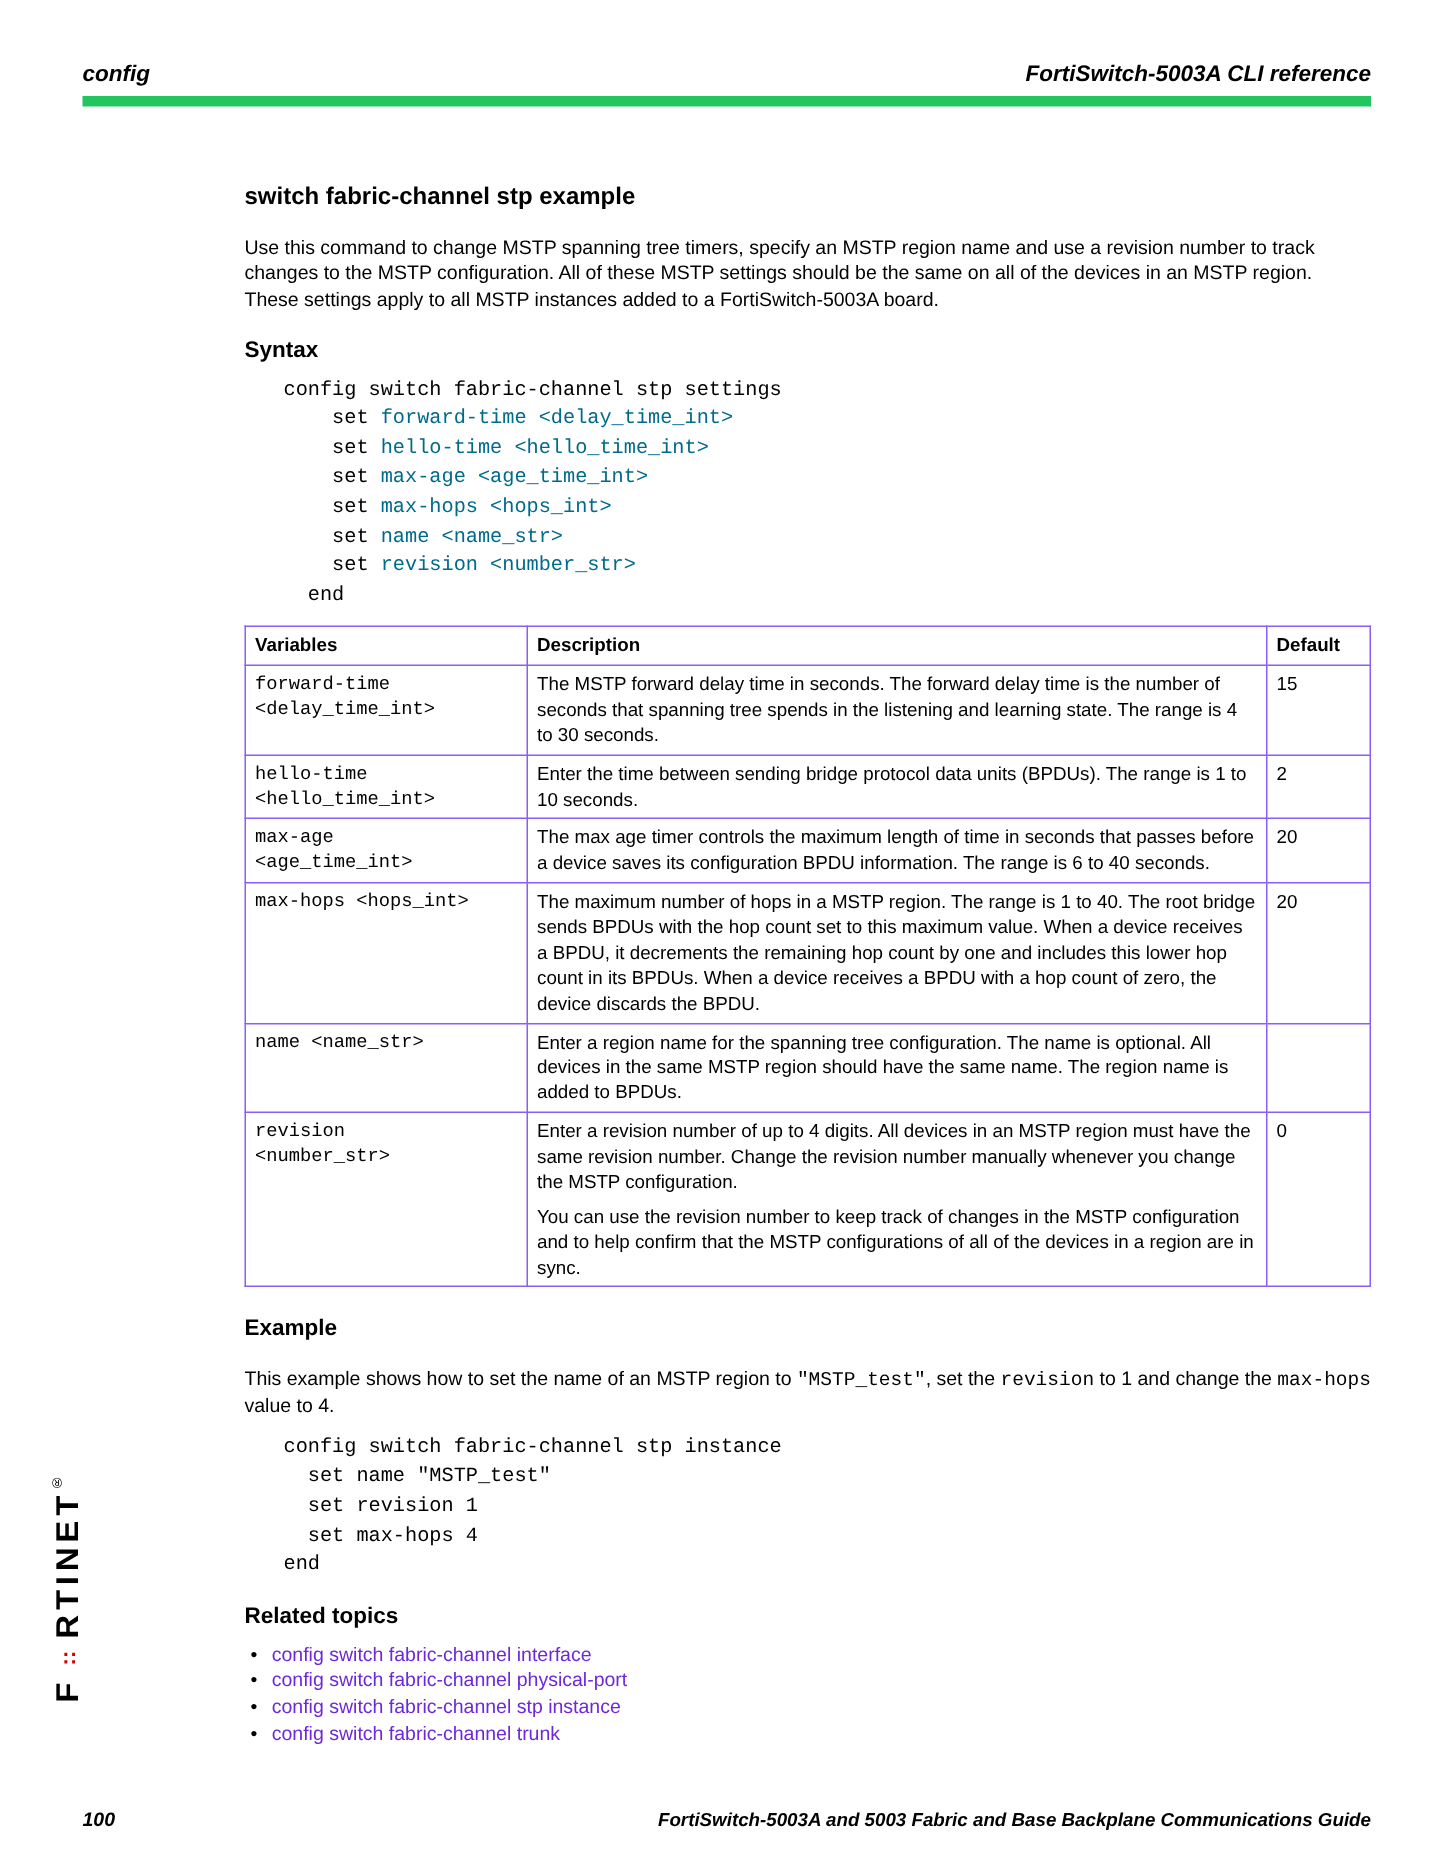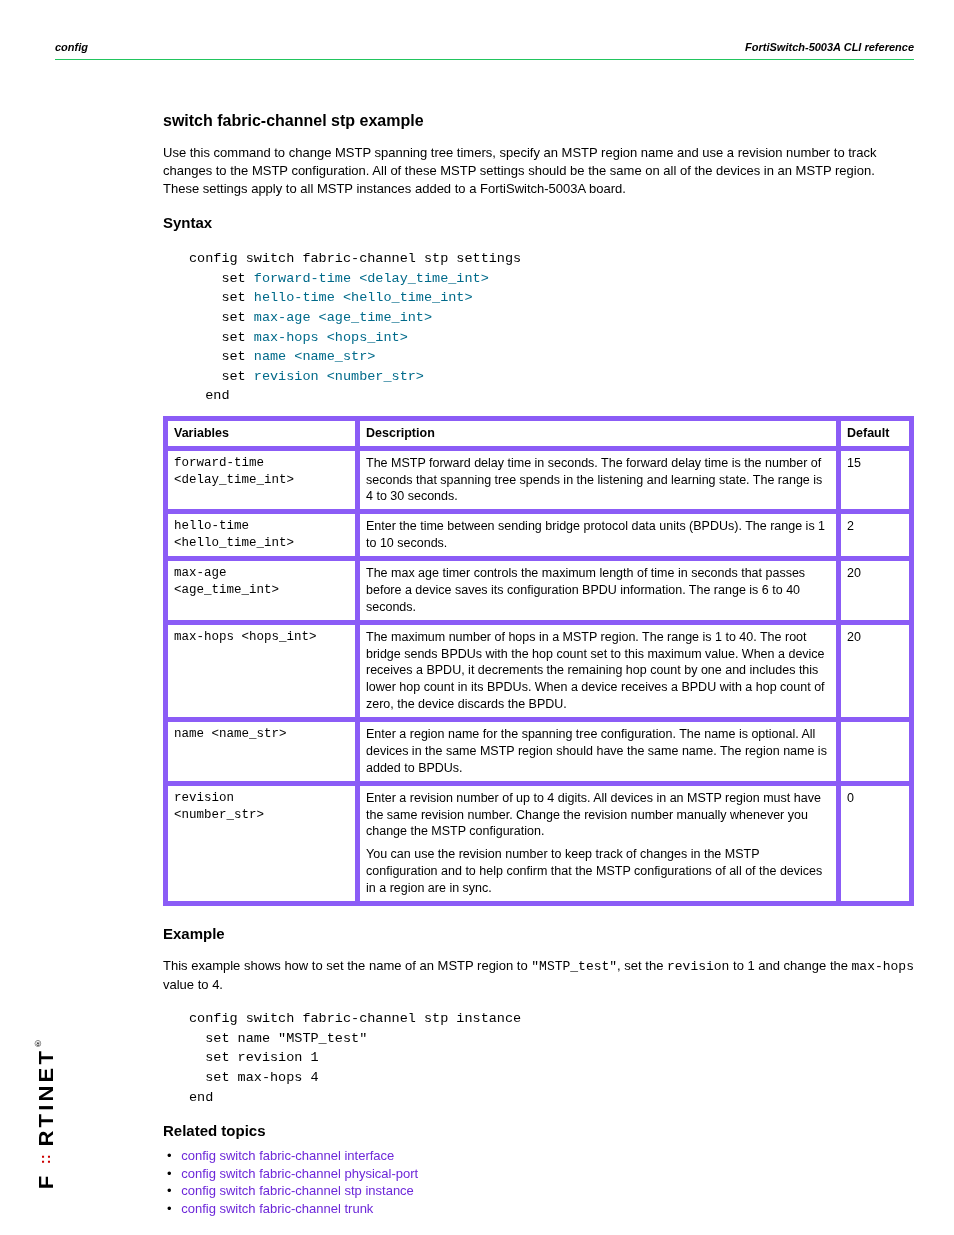--- a/index.html
+++ b/index.html
@@ -15,23 +15,23 @@
   .page {
     position: relative;
     padding: 40px 40px 30px 55px;
     box-sizing: border-box;
   }
   .header-row {
     display: flex;
     justify-content: space-between;
     font-style: italic;
     font-weight: bold;
-    font-size: 11px;
+    font-size: 15px;
     padding-bottom: 4px;
-    border-bottom: 1px solid #22c55e;
+    border-bottom: 7px solid #22c55e;
     margin-bottom: 50px;
   }
   .content {
     margin-left: 108px;
   }
   h2.section-title {
     font-size: 16px;
     font-weight: bold;
     margin: 0 0 10px 0;
   }
@@ -39,33 +39,33 @@
     margin-bottom: 16px;
   }
   h3.sub-title {
     font-size: 15px;
     font-weight: bold;
     margin: 14px 0 6px 0;
   }
   pre.code {
     font-family: "Courier New", monospace;
     font-size: 13.5px;
-    margin: 16px 0 10px 26px;
+    margin: 0 0 10px 26px;
     line-height: 1.45;
     white-space: pre;
   }
   .kw { color: #006a8a; }
   table.vars {
     border-collapse: collapse;
     width: 100%;
     margin-top: 6px;
     margin-bottom: 18px;
   }
   table.vars th, table.vars td {
-    border: 5px solid #8b5cf6;
+    border: 1px solid #8b5cf6;
     padding: 4px 6px;
     font-size: 12.5px;
     text-align: left;
     vertical-align: top;
   }
   table.vars th {
     font-weight: bold;
   }
   .mono {
     font-family: "Courier New", monospace;

